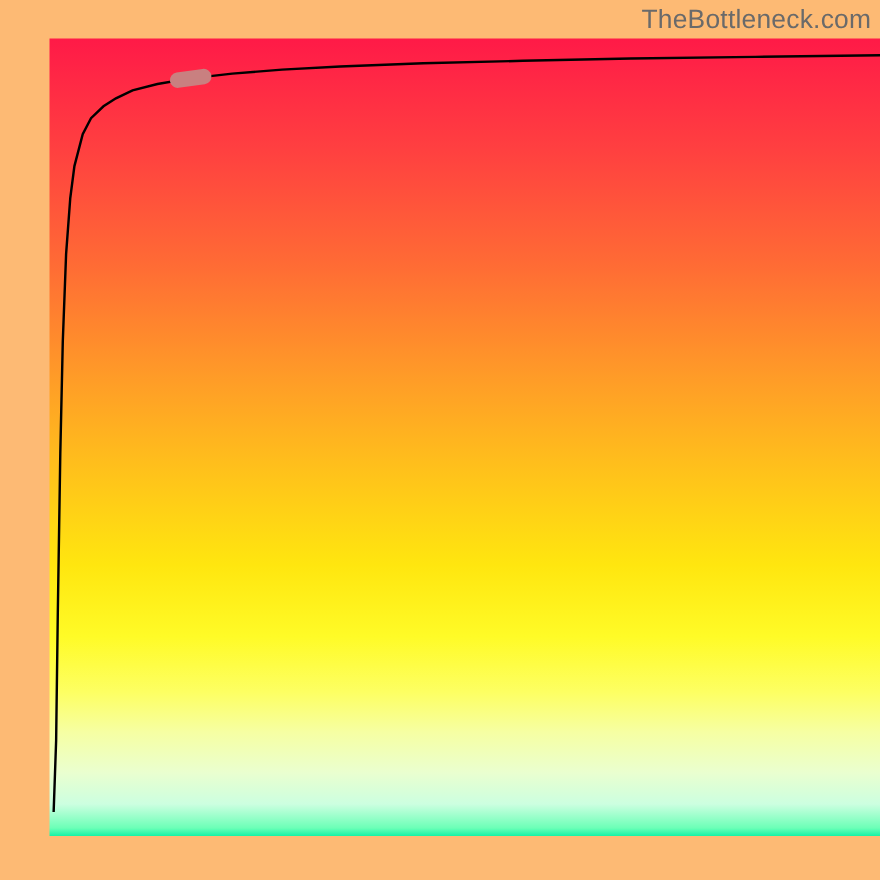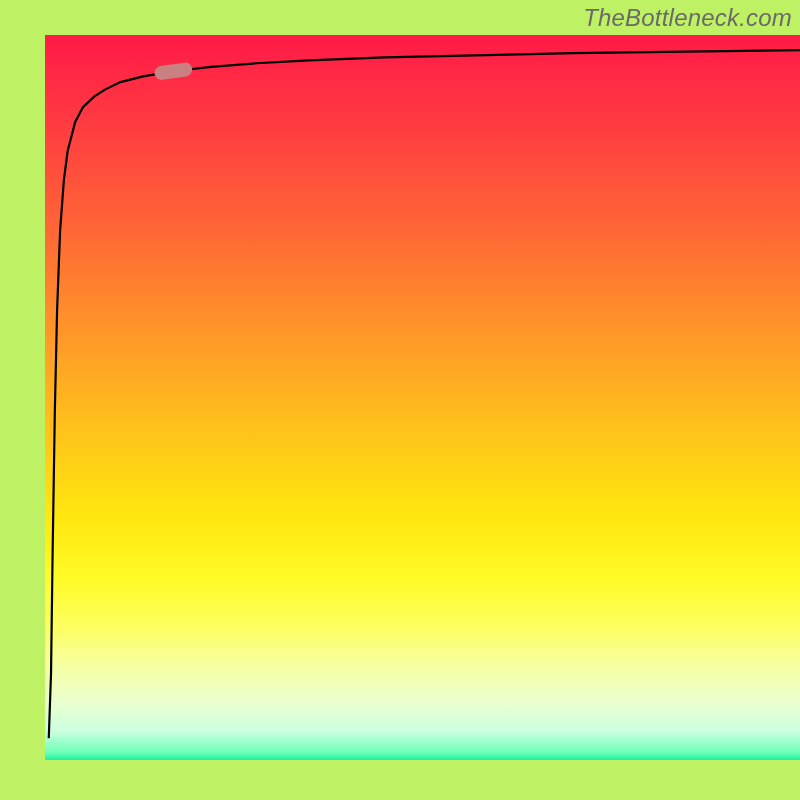--- a/index.html
+++ b/index.html
@@ -8,22 +8,21 @@
     width: 800px;
     height: 800px;
     overflow: hidden;
     font-family: Arial, Helvetica, sans-serif;
     background: #ffffff;
   }
   .frame {
     position: relative;
     width: 800px;
     height: 800px;
-    background: #bef264;
-    font-style: italic;
+    background: #fdba74;
   }
   .watermark {
     position: absolute;
     top: 4px;
     right: 8px;
     font-size: 24px;
     color: #6a6a6a;
     font-weight: 400;
     letter-spacing: 0.2px;
     z-index: 5;

